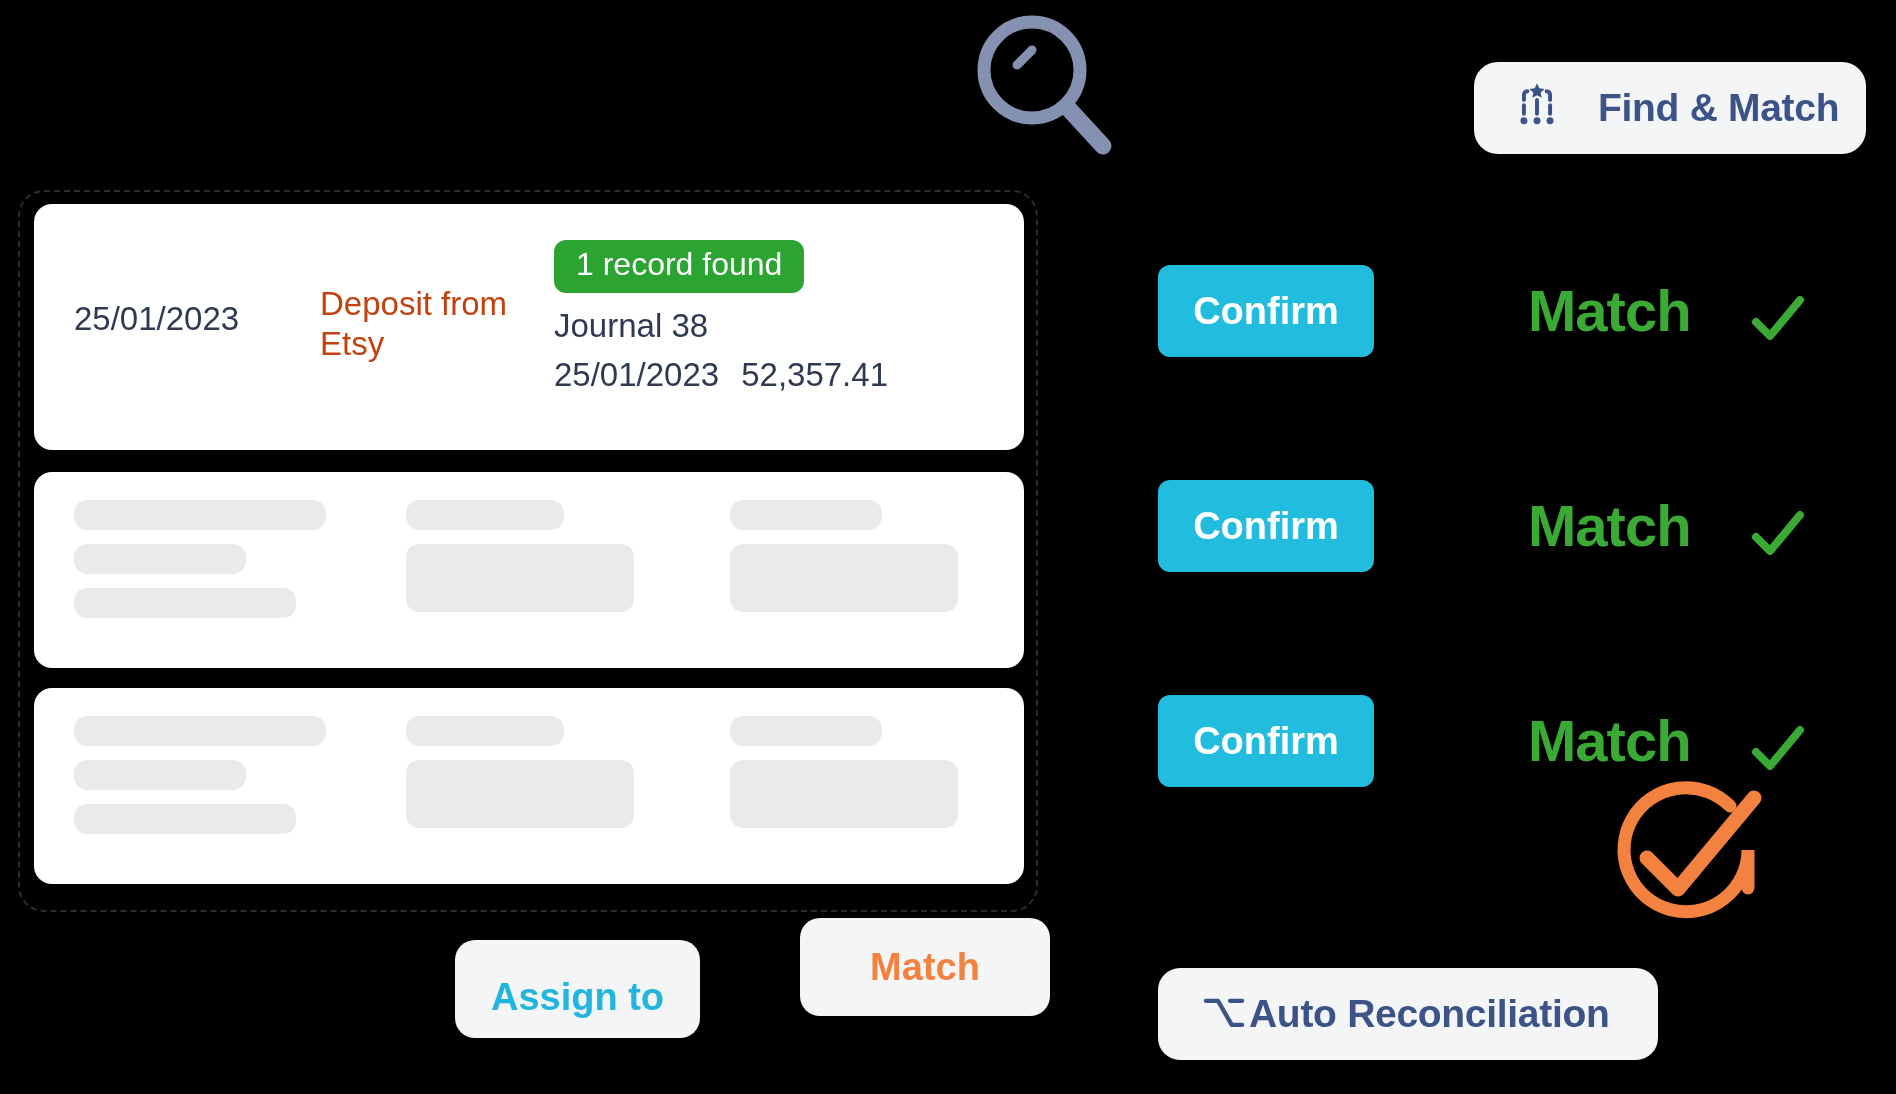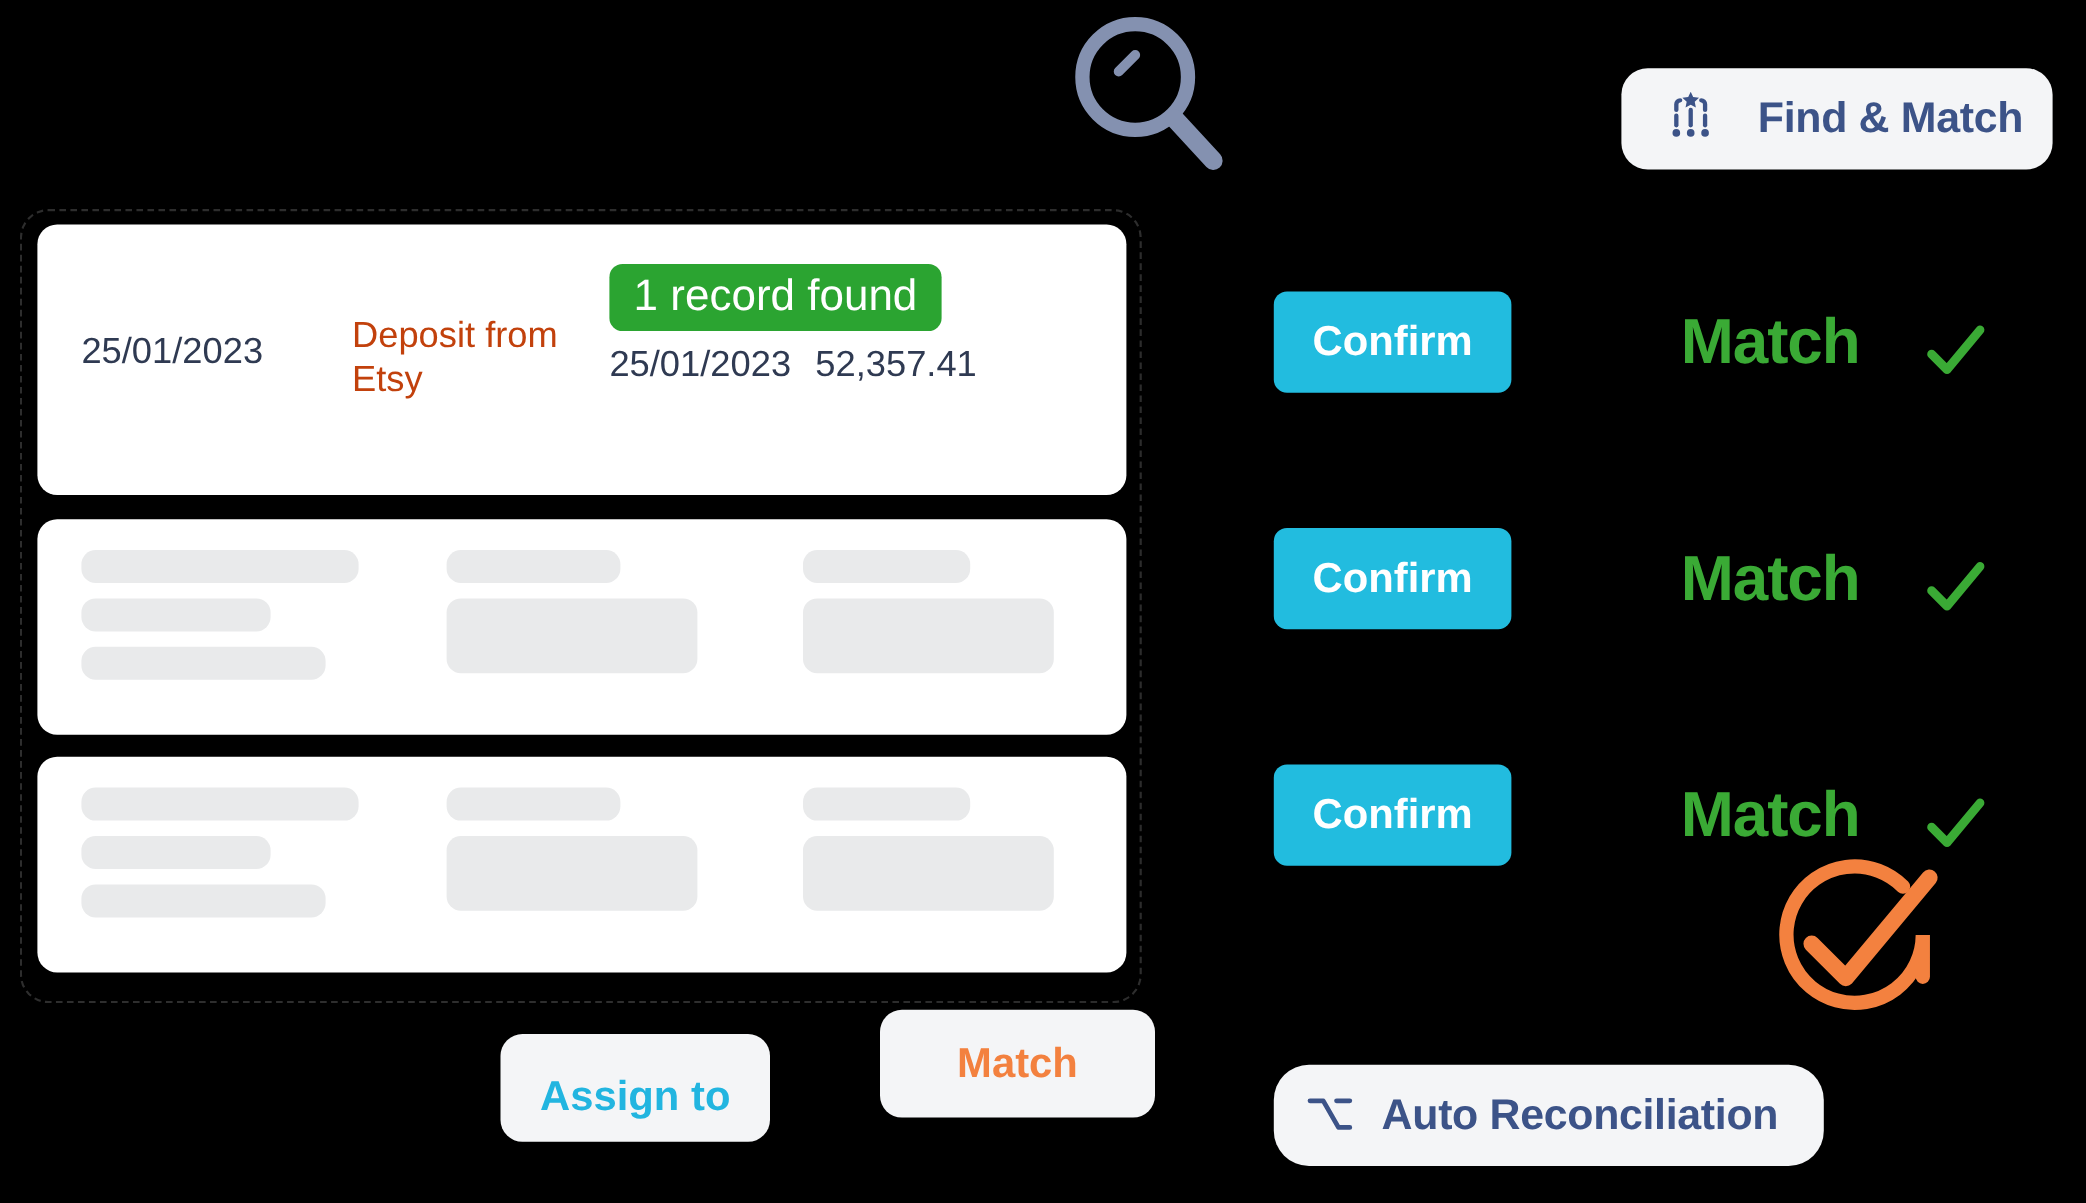--- a/index.html
+++ b/index.html
@@ -49,25 +49,24 @@
   }
 
   
   .autorec-btn {
     position: absolute;
     left: 1158px;
     top: 968px;
     width: 500px;
     height: 92px;
     background: #f4f5f7;
-    border-radius: 32px;
-    display: flex;
-    align-items: center;
-    gap: 22px;
-    padding-left: 26px;
+    border-radius: 22px;
+    display: flex;
+    align-items: center;
+    padding-left: 41px;
     box-shadow: 0 6px 18px rgba(0,0,0,0.55);
   }
   .autorec-label {
     font-size: 39px;
     font-weight: 700;
     color: #3c5388;
     letter-spacing: -0.3px;
   }
 
   
@@ -117,21 +116,21 @@
     margin-left: 16px;
   }
   .rec-right {
     margin-left: 24px;
     margin-top: 36px;
   }
   .badge {
     display: inline-block;
     background: #2ba431;
     color: #ffffff;
-    font-size: 40px;
+    font-size: 32px;
     padding: 8px 22px 11px;
     border-radius: 12px;
     line-height: 1.05;
   }
   .rec-journal {
     font-size: 33px;
     color: #2f3a52;
     margin-top: 14px;
   }
   .rec-amtline {
@@ -278,20 +277,21 @@
 </div>
 
 <div class="card-stack">
 
   <div class="card card-top">
     <div class="record-row">
       <div class="rec-date">25/01/2023</div>
       <div class="rec-desc">Deposit from Etsy</div>
       <div class="rec-right">
         <div class="badge">1 record found</div>
+        <div class="rec-journal">Journal 38</div>
         <div class="rec-amtline">
           <span>25/01/2023</span>
           <span>52,357.41</span>
         </div>
       </div>
     </div>
   </div>
 
   <div class="card card-skel-1">
     <div class="skel-row">

